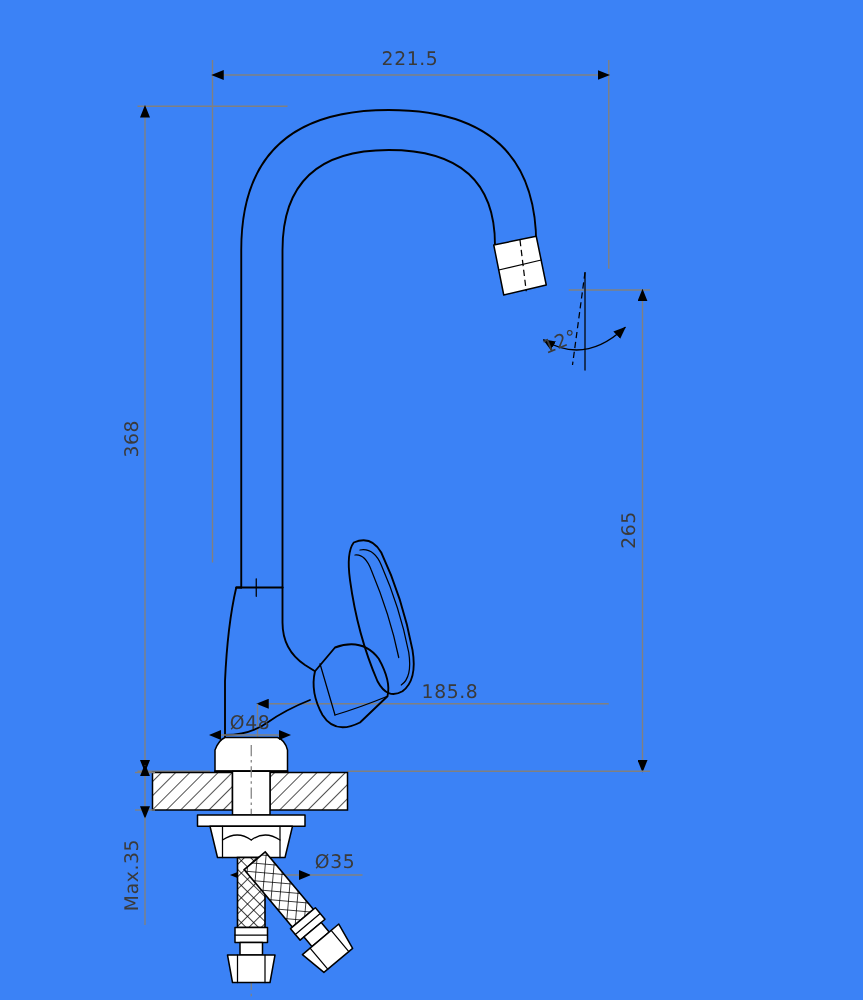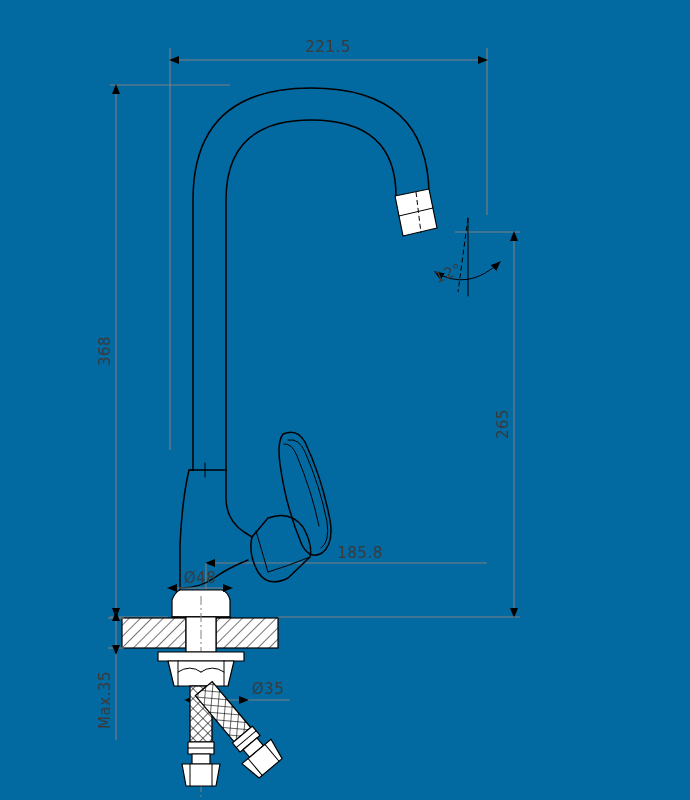--- a/index.html
+++ b/index.html
@@ -10,21 +10,21 @@
   body {
     width: 690px;
     height: 800px;
     font-family: "DejaVu Sans", sans-serif;
     overflow: hidden;
   }
   #drawing-root {
     position: relative;
     width: 690px;
     height: 800px;
-    background: #0369a1;
+    background: #3b82f6;
   }
   svg#tech-drawing {
     display: block;
     width: 690px;
     height: 800px;
   }
   .geom {
     fill: none;
     stroke: #000000;
     stroke-width: 1.5;

